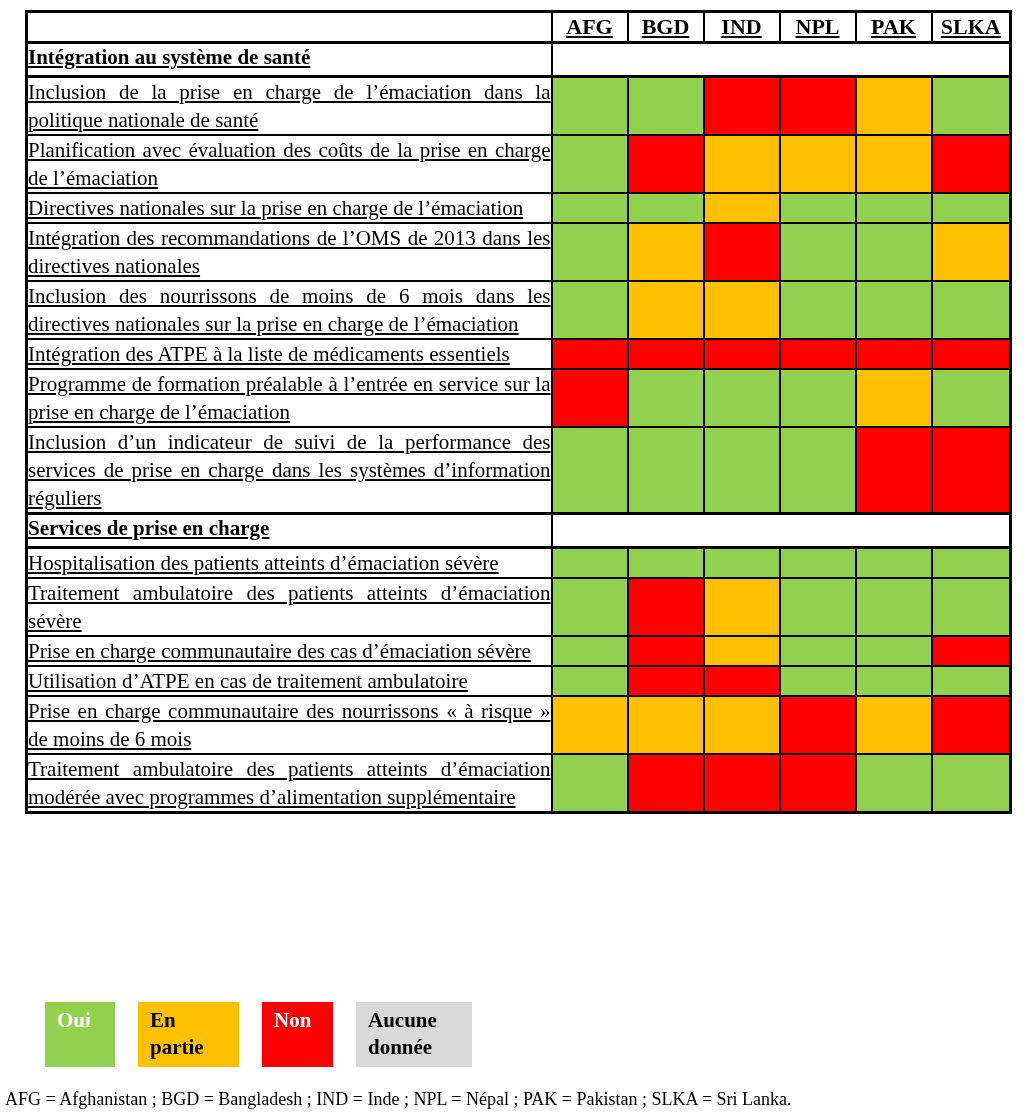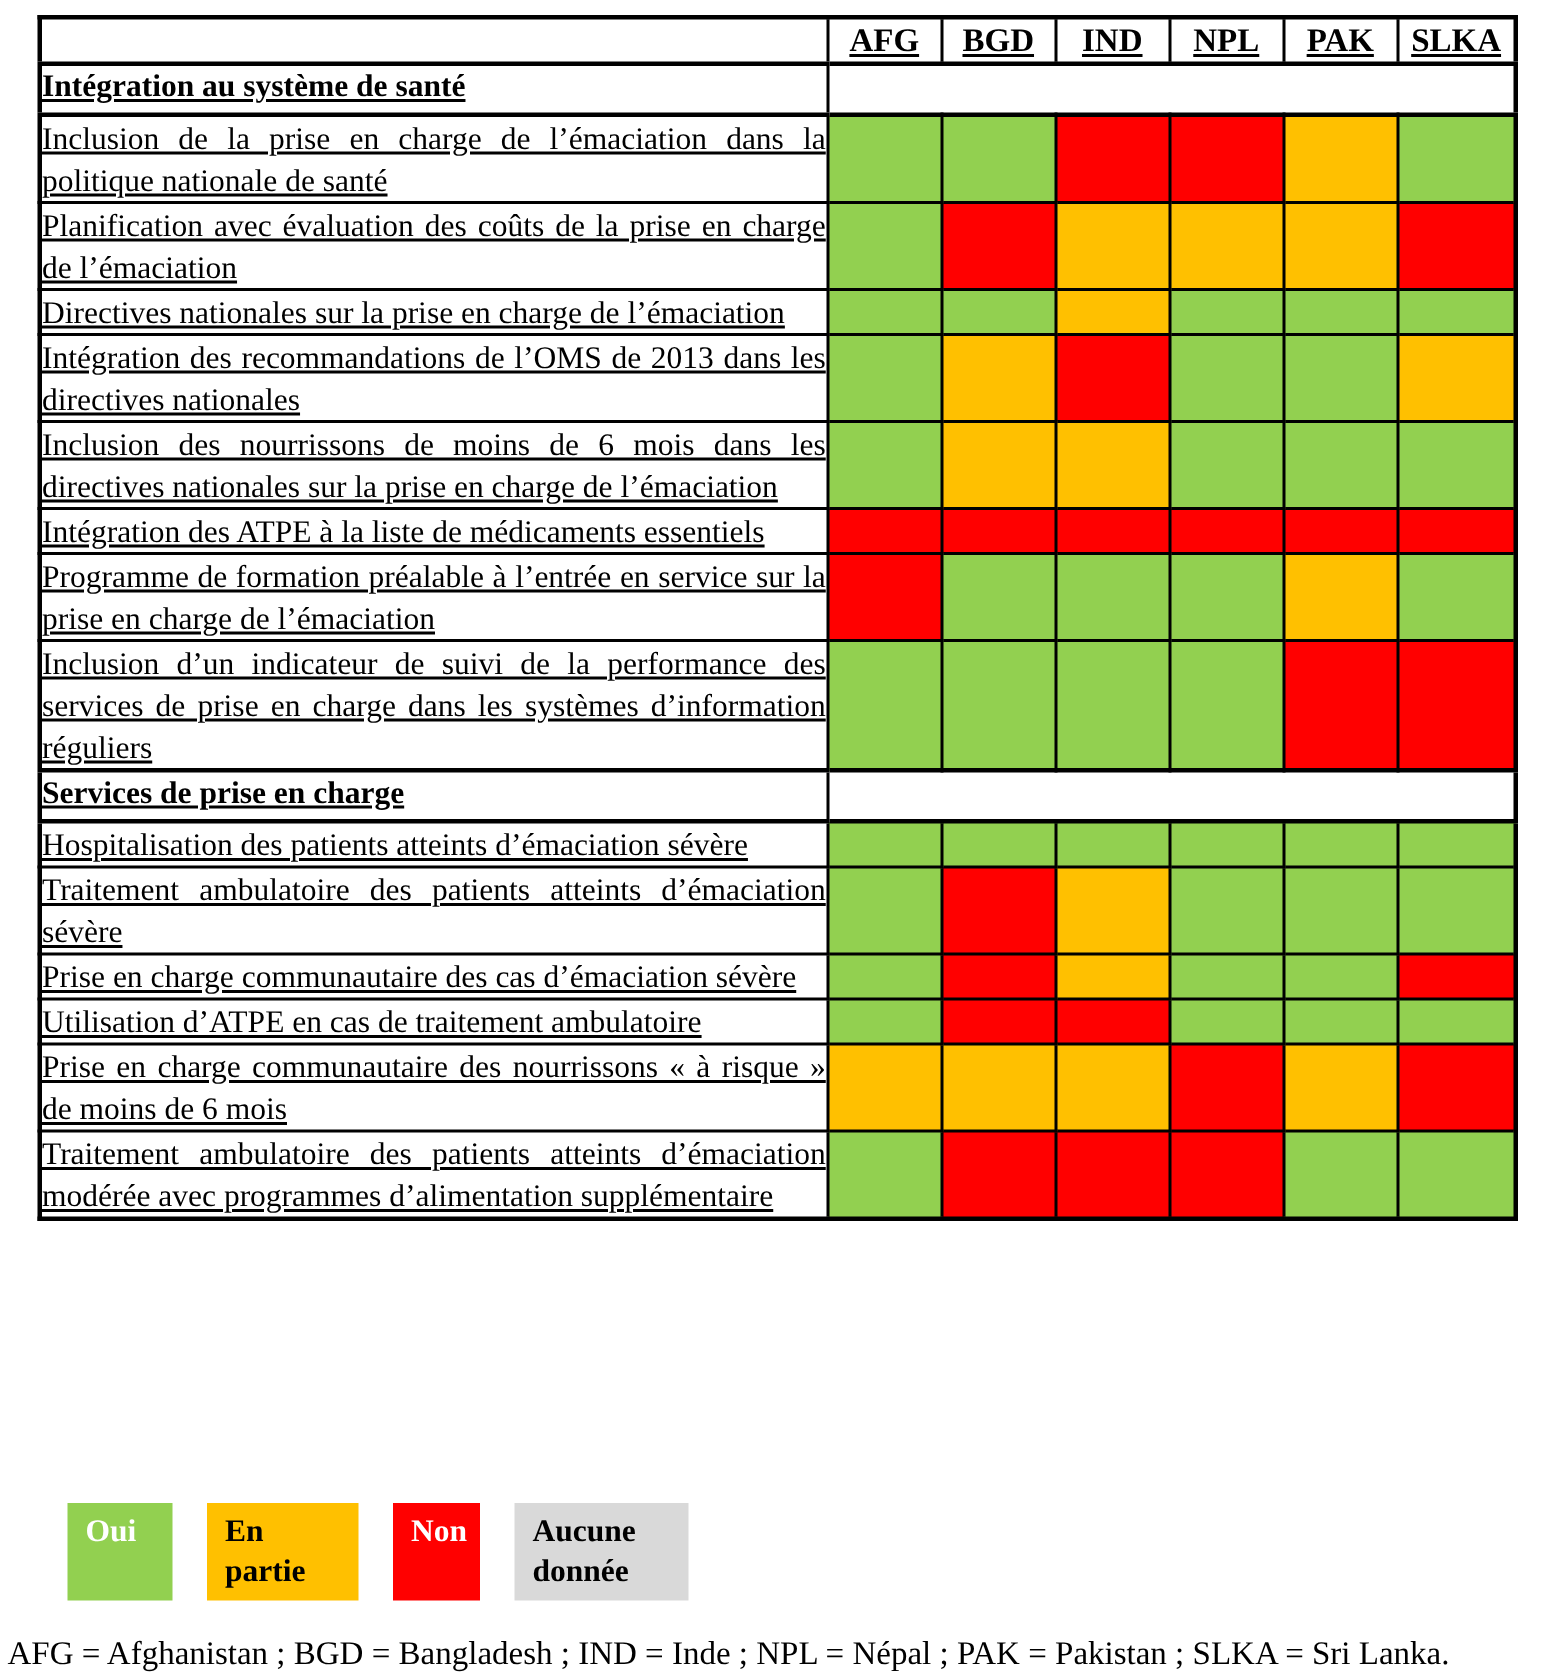--- a/index.html
+++ b/index.html
@@ -80,21 +80,21 @@
     line-height: 27px;
     padding: 5px 8px 0 12px;
     margin-right: 23px;
   }
 
   
   .footnote {
     position: absolute;
     left: 5px;
     top: 1089px;
-    font-size: 22px;
+    font-size: 18px;
     white-space: nowrap;
   }
 </style>
 </head>
 <body>
 
 <div class="page">
 
   <div class="table-wrap">
     <table class="matrix">
@@ -253,19 +253,19 @@
             <td class="status" style="background: rgb(146, 208, 80);"></td>
             <td class="status" style="background: rgb(146, 208, 80);"></td>
           </tr>
         </tbody>
     </table>
   </div>
 
   <div class="legend">
       <div class="legend-swatch" style="background: rgb(146, 208, 80); color: rgb(255, 255, 255); width: 70px;">Oui</div>
       <div class="legend-swatch" style="background: rgb(255, 192, 0); color: rgb(0, 0, 0); width: 101px;">En partie</div>
-      <div class="legend-swatch" style="background: rgb(255, 0, 0); color: rgb(255, 255, 255); width: 58px;">Non</div>
+      <div class="legend-swatch" style="background: rgb(255, 0, 0); color: rgb(255, 255, 255); width: 71px;">Non</div>
       <div class="legend-swatch" style="background: rgb(217, 217, 217); color: rgb(0, 0, 0); width: 116px;">Aucune donnée</div>
     </div>
 
   <div class="footnote">AFG = Afghanistan ; BGD = Bangladesh ; IND = Inde ; NPL = Népal ; PAK = Pakistan ; SLKA = Sri Lanka.</div>
 
 </div>
 
 </body></html>

